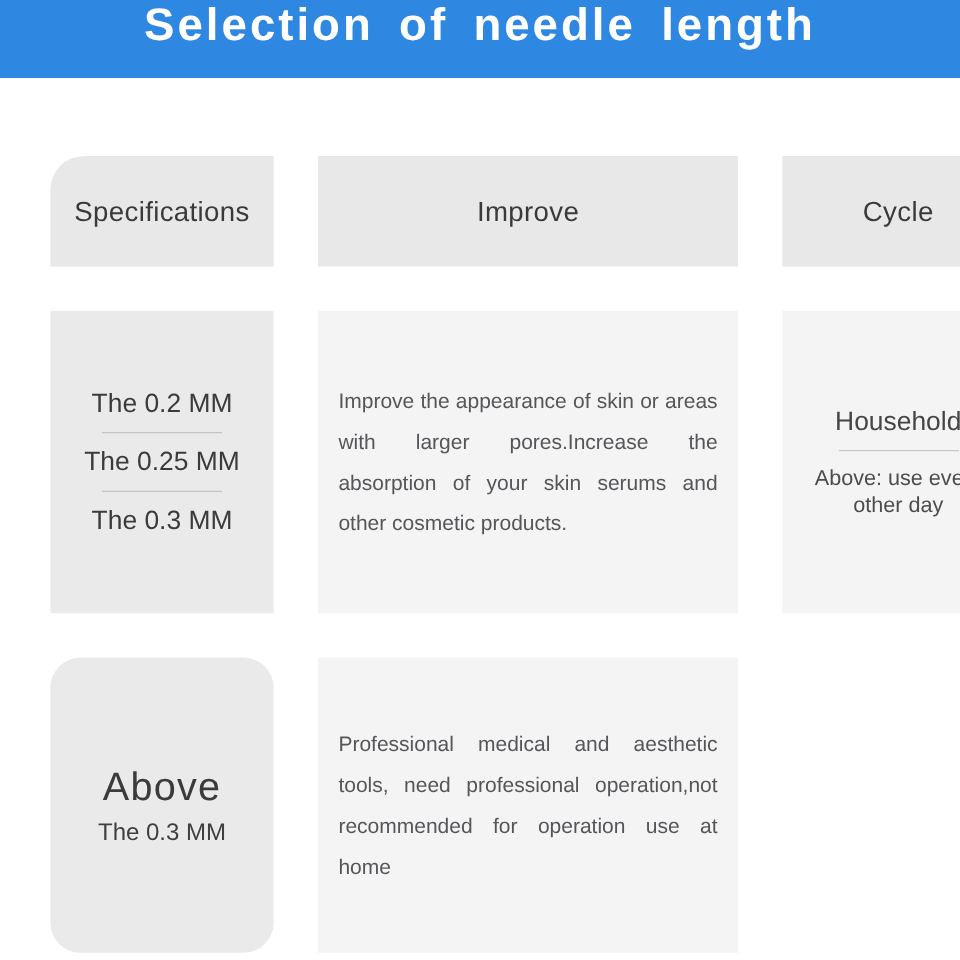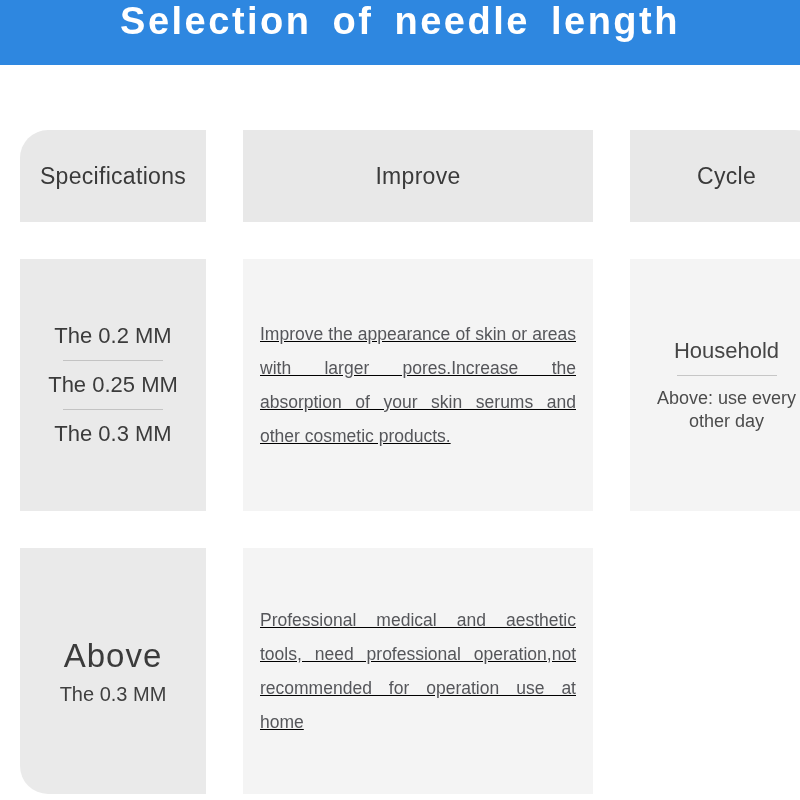--- a/index.html
+++ b/index.html
@@ -32,21 +32,21 @@
     font-size: 38px;
     font-weight: bold;
     letter-spacing: 2.5px;
     word-spacing: 8px;
     white-space: nowrap;
   }
 
   
   .table {
     position: absolute;
-    left: 20px; top: 130px;
+    left: 42px; top: 130px;
     width: 740px; height: 602px;
     display: grid;
     grid-template-columns: 186px 350px 193px;
     grid-template-rows: 92px 252px 246px;
     column-gap: 5.5px;
     row-gap: 6px;
     gap: 37px;
   }
   .cell {
     display: flex;
@@ -58,21 +58,21 @@
   .head {
     background: #e8e8e8;
     font-size: 23px;
     color: #3a3a3a;
     letter-spacing: 0.3px;
   }
   .spec-bg   { background: #eaeaea; }
   .light-bg  { background: #f4f4f4; }
   .corner-tl { border-top-left-radius: 28px; }
   .corner-tr { border-top-right-radius: 28px; }
-  .corner-bl { border-bottom-left-radius: 28px; }
+  .corner-bl { border-bottom-left-radius: 28px; border-radius: 25px; }
   .corner-br { border-bottom-right-radius: 28px; }
 
   
   .spec-item {
     font-size: 22px;
     color: #3b3b3b;
     margin: 11px 0;
     white-space: nowrap;
   }
   .spec-divider {
@@ -86,21 +86,21 @@
     letter-spacing: 1px;
   }
   .spec-sub {
     font-size: 20px;
     color: #3f3f3f;
     margin-top: 8px;
     white-space: nowrap;
   }
 
   
-  .purpose-cell { align-items: flex-start; padding: 0 17px; text-decoration: underline; }
+  .purpose-cell { align-items: flex-start; padding: 0 17px; }
   .purpose-cell p {
     font-size: 17.5px;
     line-height: 34px;
     text-align: justify;
     color: #55565a;
   }
 
   
   .scene-cell { padding: 0 12px; }
   .scene-title {

